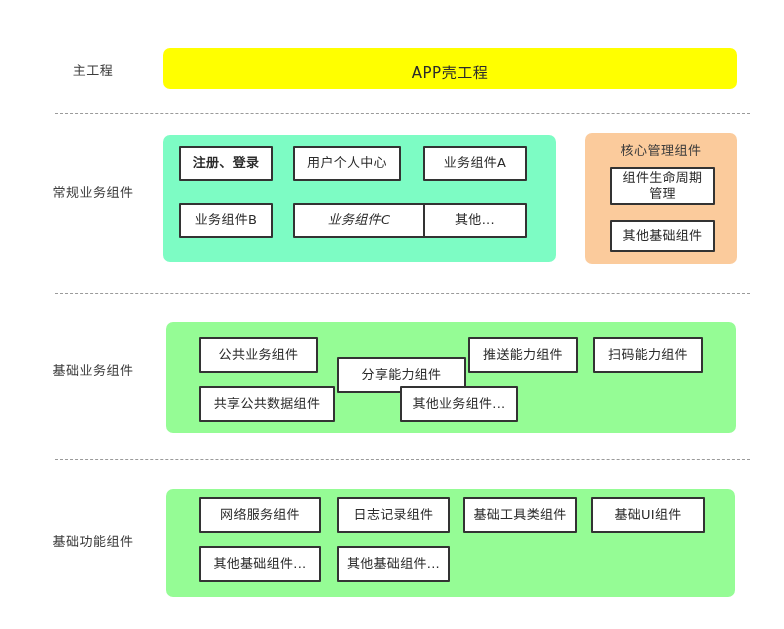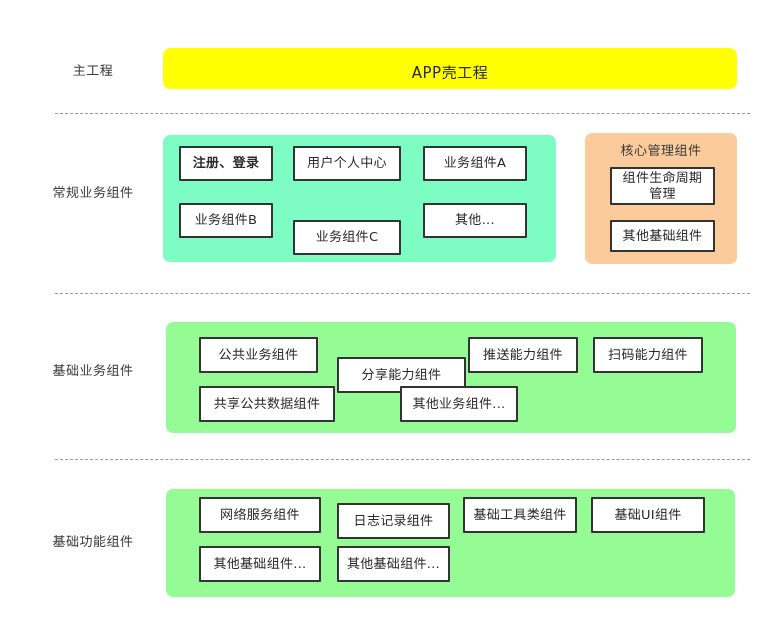--- a/index.html
+++ b/index.html
@@ -109,21 +109,21 @@
 
   <div class="row-label" style="top:185px;">常规业务组件</div>
 
   <div class="group mint" style="left:163px; top:135px; width:393px; height:127px;"></div>
 
   <div class="node" style="left:179px; top:146px; width:94px; height:35px;font-weight:bold;">注册、登录</div>
   <div class="node" style="left:423px; top:146px; width:104px; height:35px;">业务组件A</div>
   <div class="node" style="left:293px; top:146px; width:108px; height:35px;">用户个人中心</div>
 
   <div class="node" style="left:179px; top:203px; width:94px; height:35px;">业务组件B</div>
-  <div class="node" style="left:293px; top:220px; width:108px; height:35px;">业务组件C</div>
+  <div class="node" style="left:293px; top:203px; width:132px; height:35px;font-style:italic;">业务组件C</div>
   <div class="node" style="left:423px; top:203px; width:104px; height:35px;">其他...</div>
 
   <div class="group orange" style="left:585px; top:133px; width:152px; height:131px;">
     <div class="group-title" style="left:0; right:0; top:10px;">核心管理组件</div>
   </div>
 
   <div class="node" style="left:610px; top:167px; width:105px; height:38px;">组件生命周期管理</div>
   <div class="node" style="left:610px; top:220px; width:105px; height:32px;">其他基础组件</div>
 
   <div class="divider" style="top:293px;"></div>
@@ -140,20 +140,20 @@
   <div class="node" style="left:199px; top:386px; width:136px; height:36px;">共享公共数据组件</div>
   <div class="node" style="left:400px; top:386px; width:118px; height:36px;">其他业务组件...</div>
 
   <div class="divider" style="top:459px;"></div>
 
   <div class="row-label" style="top:534px;">基础功能组件</div>
 
   <div class="group green" style="left:166px; top:489px; width:569px; height:108px;"></div>
 
   <div class="node" style="left:199px; top:497px; width:122px; height:36px;">网络服务组件</div>
-  <div class="node" style="left:337px; top:497px; width:113px; height:36px;margin-top:6px;">日志记录组件</div>
+  <div class="node" style="left:337px; top:497px; width:113px; height:36px;">日志记录组件</div>
   <div class="node" style="left:463px; top:497px; width:114px; height:36px;">基础工具类组件</div>
   <div class="node" style="left:591px; top:497px; width:114px; height:36px;">基础UI组件</div>
 
   <div class="node" style="left:199px; top:546px; width:122px; height:36px;">其他基础组件...</div>
   <div class="node" style="left:337px; top:546px; width:113px; height:36px;">其他基础组件...</div>
 
 </div>
 
 </body></html>

